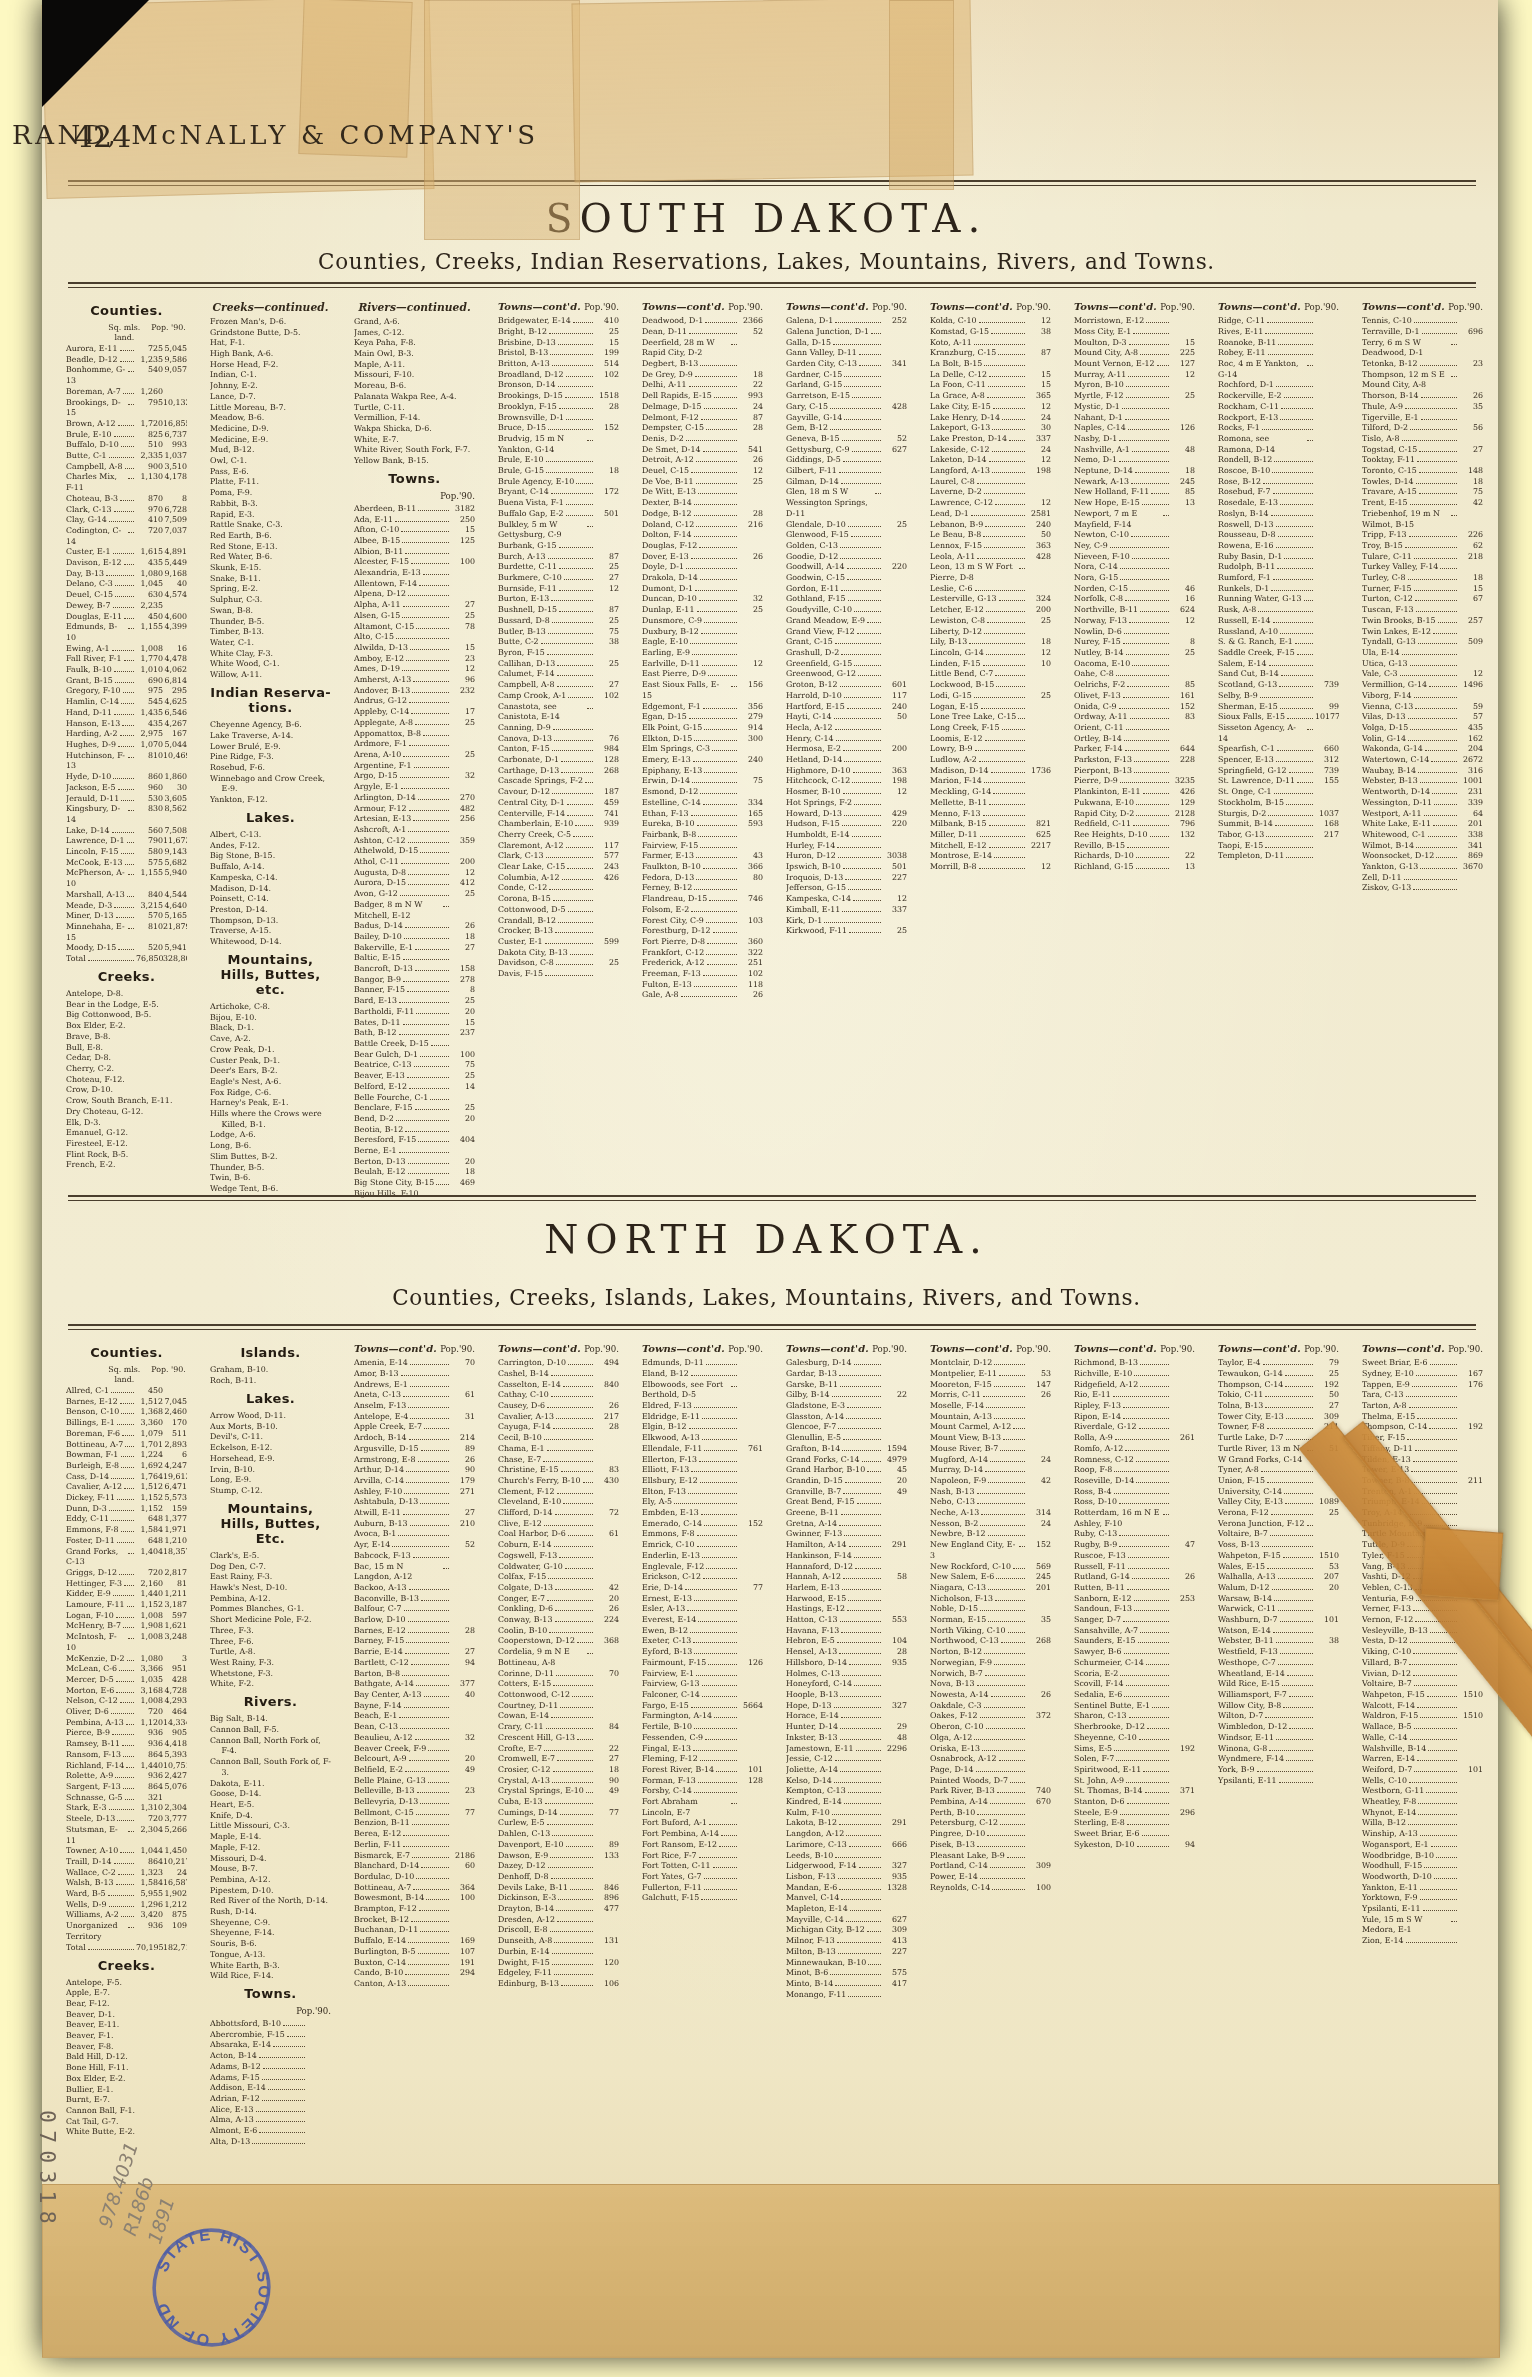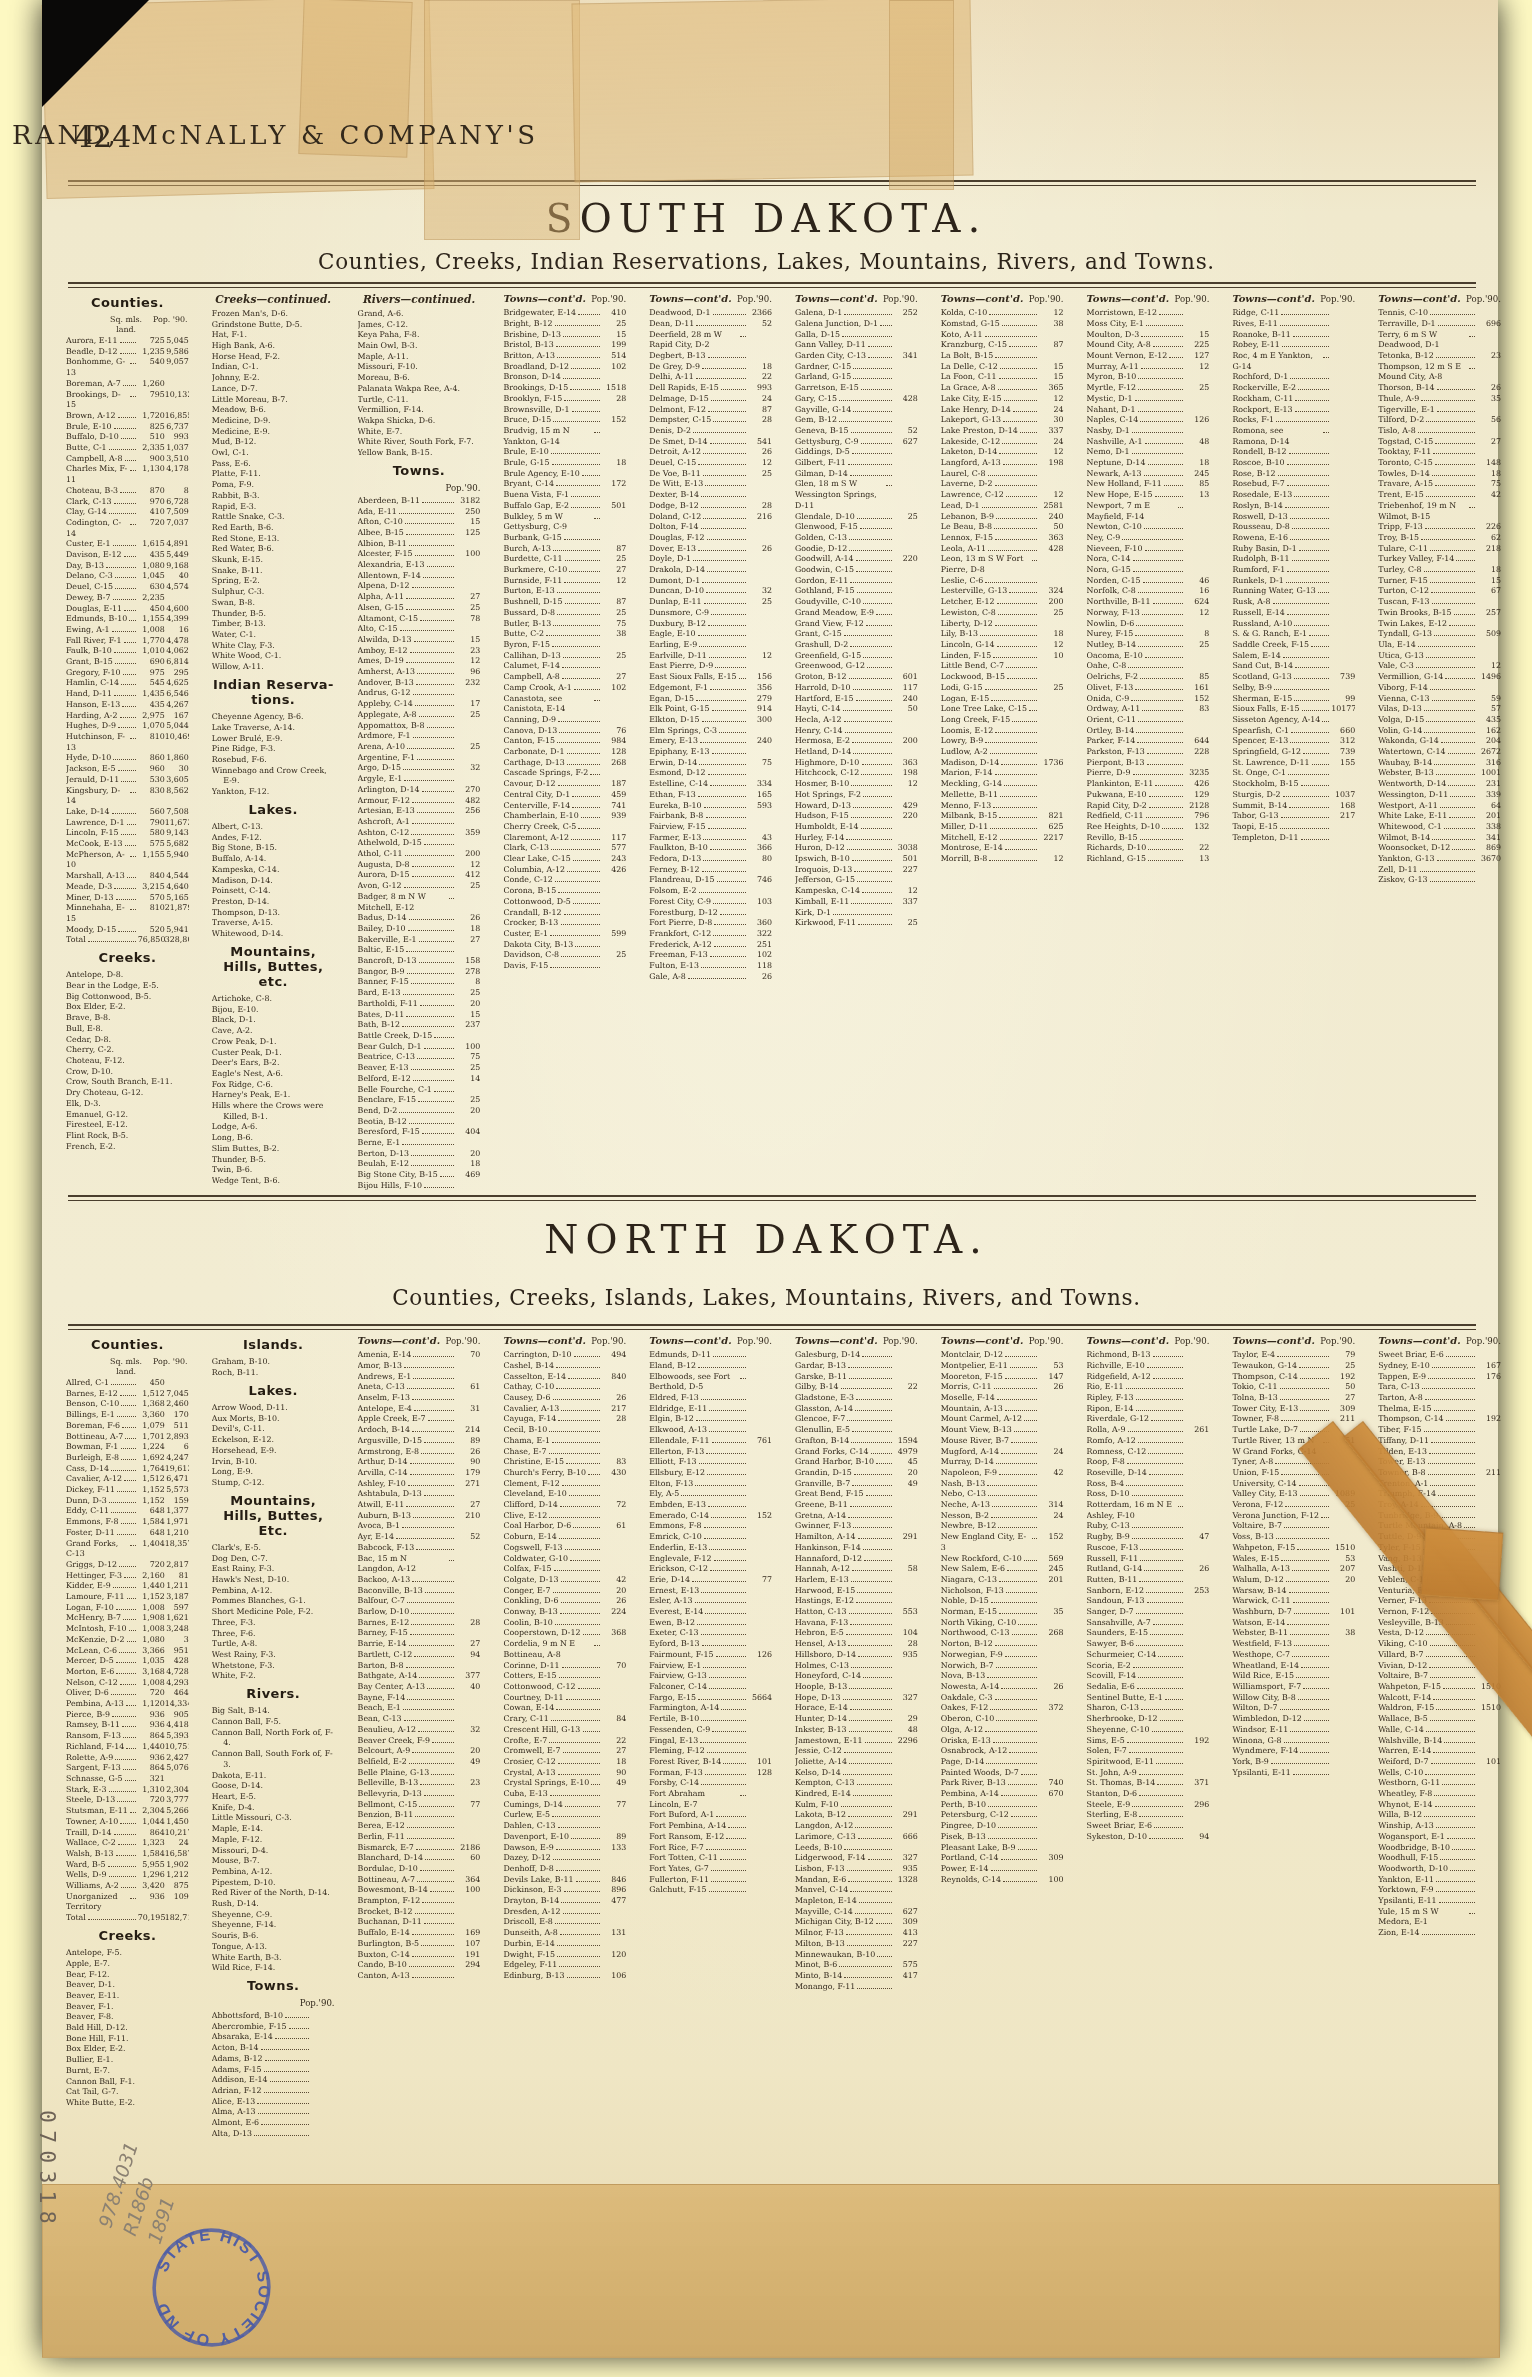--- a/index.html
+++ b/index.html
@@ -20,21 +20,21 @@
   .pagenum{position:absolute;left:74px;top:119px;font-size:30px;z-index:7;}
   .brand{position:absolute;left:12px;width:100%;top:120px;text-align:left;font-size:26px;
          letter-spacing:3.6px;z-index:7;}
   .drule{position:absolute;left:68px;right:57px;border-top:2.1px solid #4a3e2d;
          border-bottom:0.7px solid #4a3e2d;height:2.9px;z-index:4;}
   .sect-title{position:absolute;left:0;width:100%;text-align:center;font-size:39px;
          letter-spacing:7.2px;color:#2d241a;z-index:4;}
   .sect-sub{position:absolute;left:0;width:100%;text-align:center;font-size:21.5px;
          letter-spacing:0.7px;color:#2d241a;z-index:4;}
   
-  .cols{position:absolute;left:66px;right:32px;display:flex;gap:23px;overflow:hidden;z-index:3;}
+  .cols{position:absolute;left:66px;right:50px;display:flex;gap:23px;overflow:hidden;z-index:3;margin-top:8px;}
   .col{flex:1 1 0;min-width:0;font-size:7.9px;line-height:10.7px;overflow:hidden;}
   .bh{font-family:"DejaVu Sans",sans-serif;font-weight:bold;font-size:13px;line-height:15px;
       text-align:center;letter-spacing:0.4px;margin:4.3px 0 5px;color:#241c12;}
   .bhi{font-style:italic;font-weight:bold;font-size:10.7px;text-align:center;margin:3.6px 0 3.6px;}
   .cth{display:flex;justify-content:space-between;align-items:flex-end;margin:2.9px 0 3.6px;}
   .cth i{font-weight:bold;font-size:10px;}
   .cth b{font-weight:normal;font-size:8.6px;}
   .cw{display:flex;justify-content:flex-end;gap:7.2px;text-align:center;margin:1.4px 0 2.1px;}
   .cw span{width:37px;line-height:9.3px;}
   .cpop{text-align:right;margin:0.7px 0 2.1px;font-size:8.6px;}

